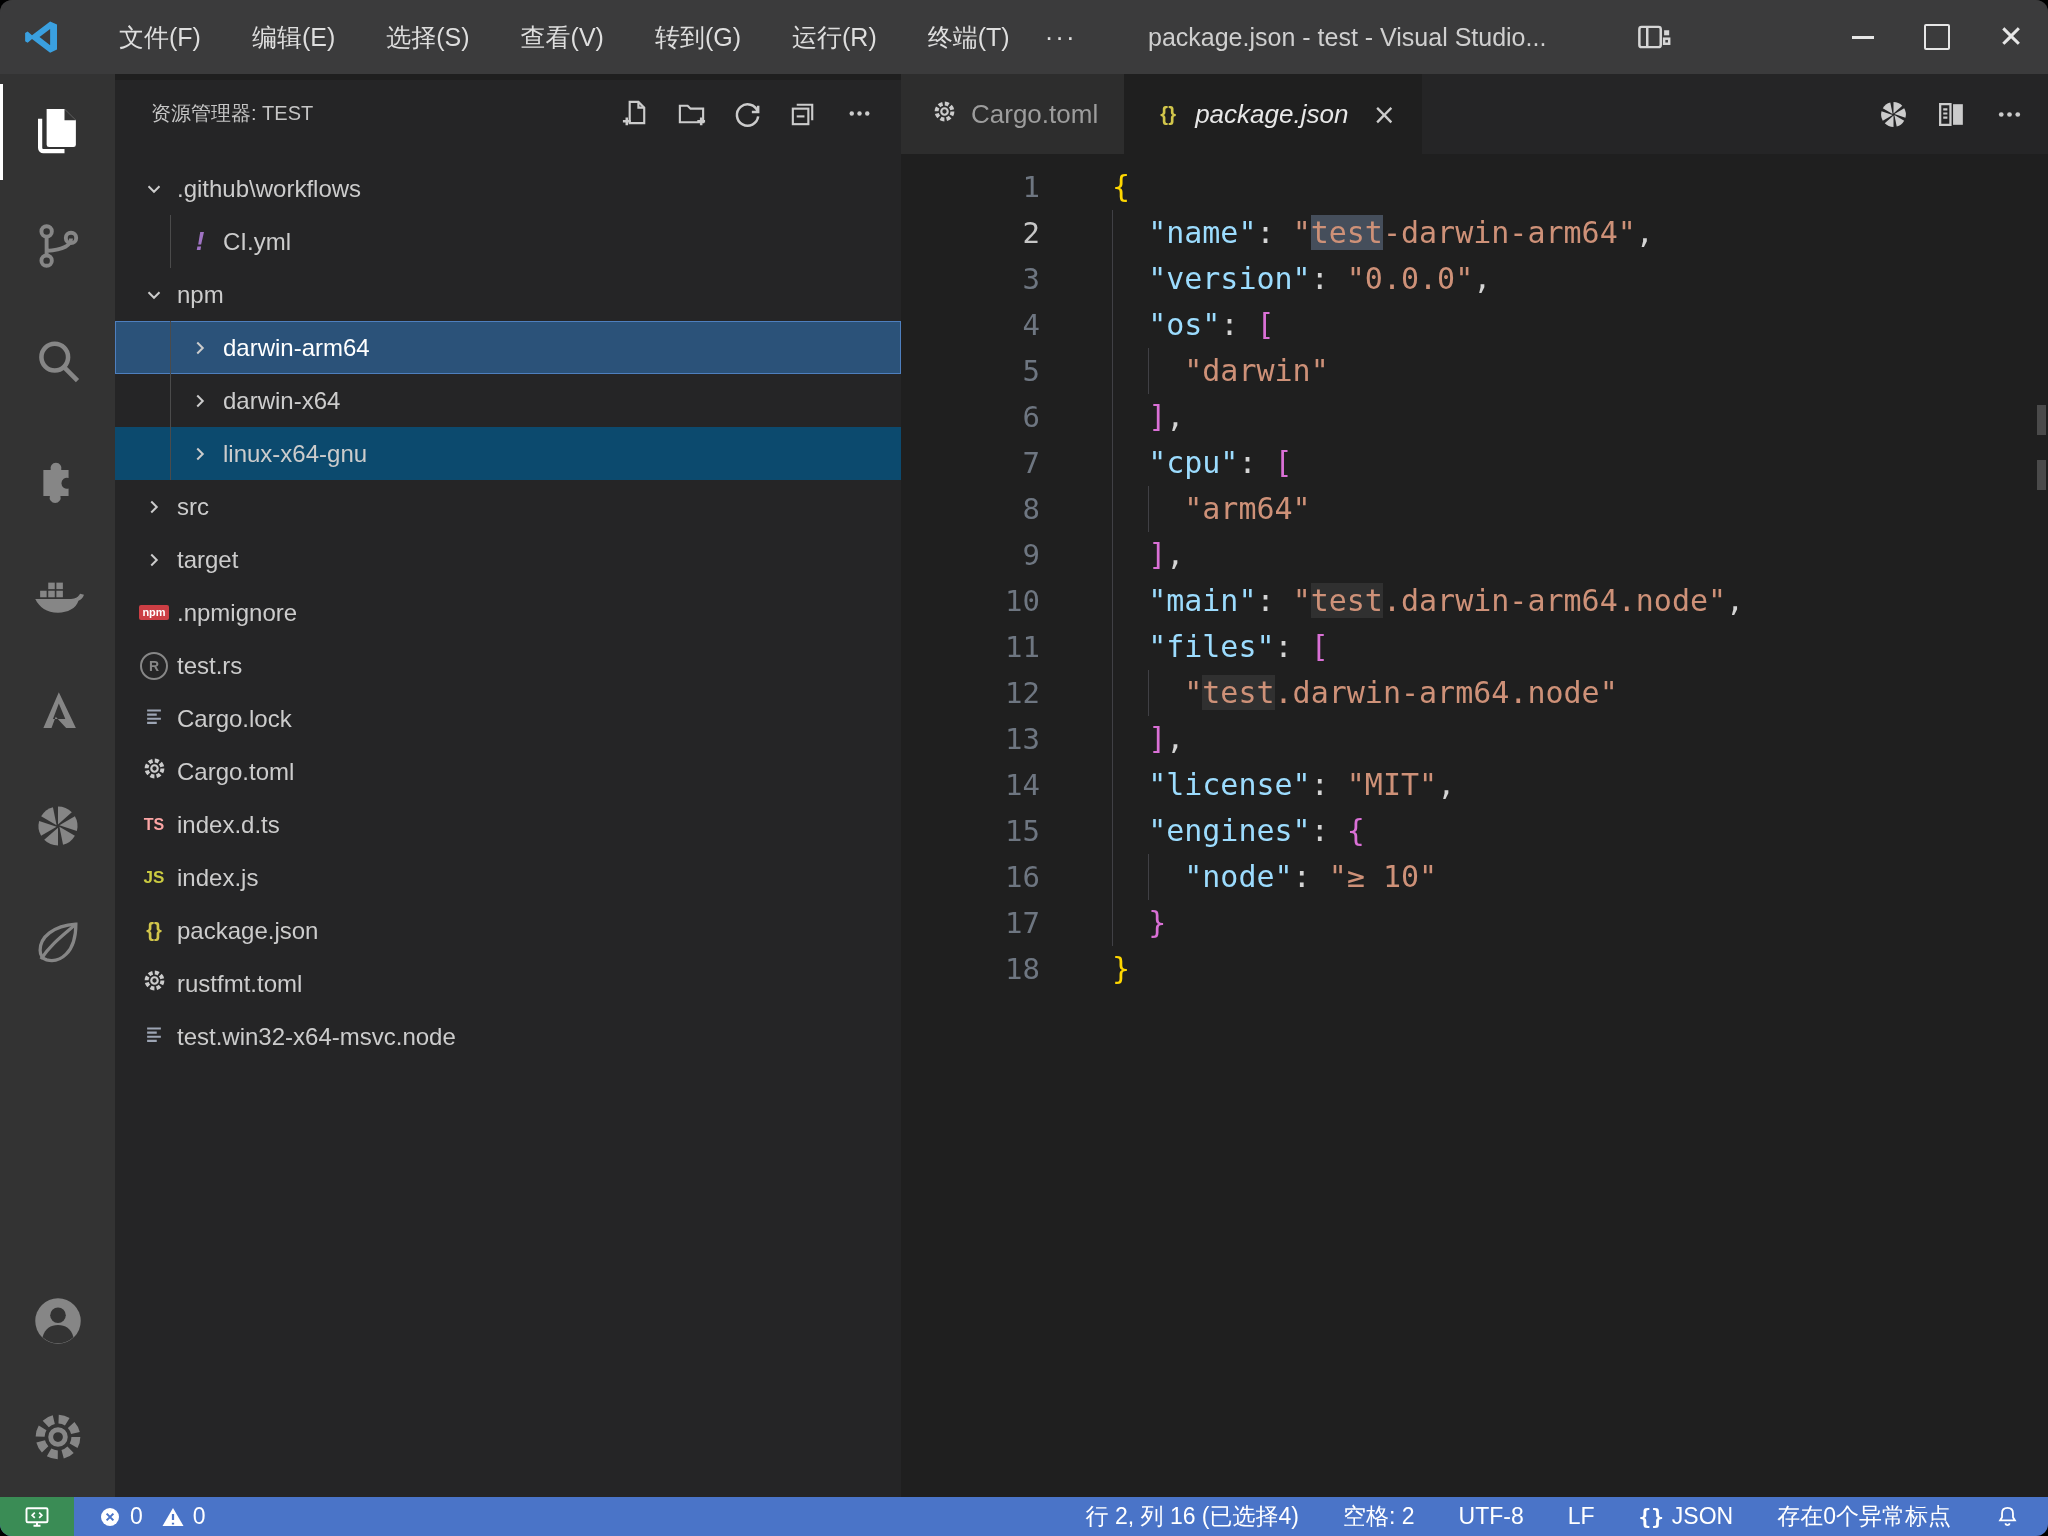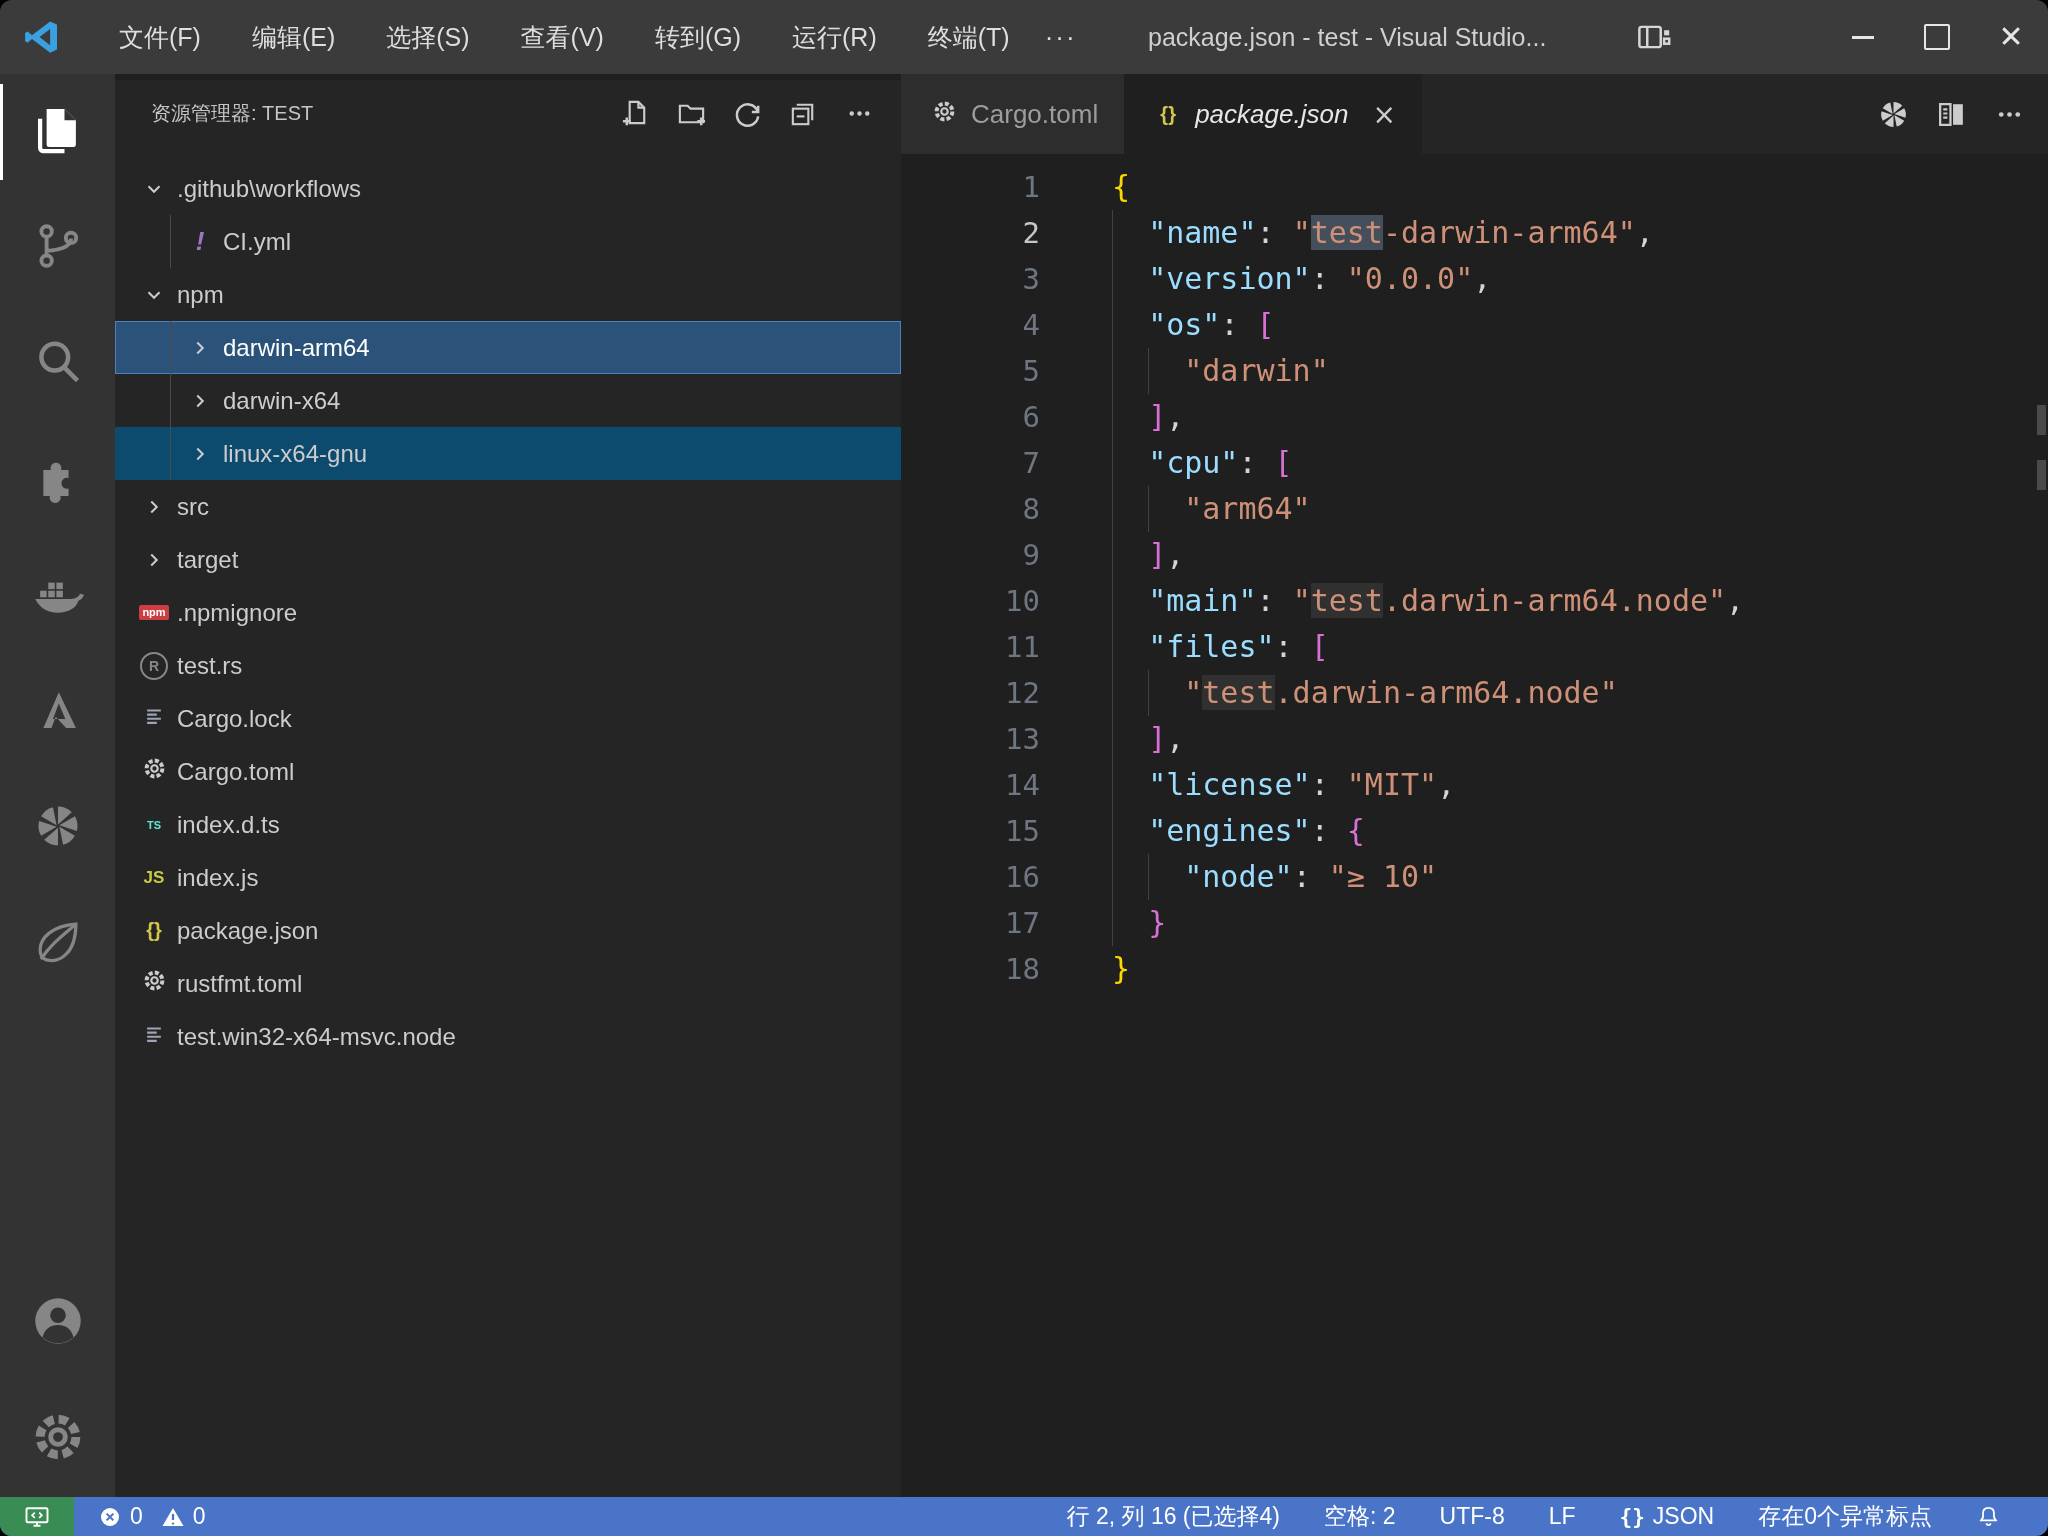--- a/index.html
+++ b/index.html
@@ -42,21 +42,21 @@
   .trow.selected{background:#2b5279;outline:1.5px solid #4e7fbe;outline-offset:-1.5px;color:#ffffff;}
   .t-guide{position:absolute;left:55px;top:0;bottom:0;border-left:1px solid #4b4b4b;}
   .t-ind0{width:20px;flex:0 0 auto;}
   .t-ind1{width:66px;flex:0 0 auto;}
   .t-ico{width:38px;height:53px;flex:0 0 auto;display:flex;align-items:center;justify-content:center;}
   .t-ico svg{width:22px;height:22px;color:#cccccc;}
   .t-label{margin-left:4px;white-space:nowrap;}
   .fi-yaml{color:#a074c4;font-weight:bold;font-size:26px;font-style:italic;}
   .fi-npm{background:#cc3e44;color:#fff;font-size:11px;font-weight:bold;padding:2px 3px;border-radius:2px;line-height:11px;}
   .fi-rust{width:24px;height:24px;border:2px solid #878787;border-radius:50%;color:#878787;font-size:14px;font-weight:bold;display:flex;align-items:center;justify-content:center;}
-  .fi-ts{color:#5eead4;font-weight:bold;font-size:11px;}
+  .fi-ts{color:#fca5a5;font-weight:bold;font-size:16px;}
   .fi-js{color:#cbcb41;font-weight:bold;font-size:17px;}
   .fi-braces{color:#d2c64b;font-weight:bold;font-size:20px;}
   .fi-lines svg{width:22px;height:22px;color:#9da5b4;}
   .fi-gear{color:#6d8086;}
   .fi-gear svg{width:23px;height:23px;}
 
   
   .editor{position:absolute;left:901px;top:74px;right:0;bottom:39px;background:#1f1f1f;}
   .tabbar{position:absolute;left:0;top:0;right:0;height:80px;background:#252526;display:flex;}
   .tab{height:80px;display:flex;align-items:center;padding:0 26px;font-size:26px;box-sizing:border-box;}
@@ -81,21 +81,21 @@
   .sel{background:rgba(115,135,165,0.45);}
   .wh{background:rgba(255,255,255,0.08);}
   .ruler-mark{position:absolute;right:2px;width:9px;background:#5a5a5a;opacity:.75;}
 
   
   .statusbar{position:absolute;left:0;right:0;bottom:0;height:39px;background:#4a74c8;color:#ffffff;display:flex;align-items:center;font-size:23px;}
   .sb-remote{width:74px;height:39px;background:#3a8c55;display:flex;align-items:center;justify-content:center;flex:0 0 auto;}
   .sb-remote svg{width:28px;height:28px;color:#fff;}
   .sb-left{display:flex;align-items:center;margin-left:24px;gap:8px;}
   .sb-left svg{width:24px;height:24px;}
-  .sb-right{margin-left:auto;display:flex;align-items:center;gap:44px;padding-right:39px;justify-content:center;}
+  .sb-right{margin-left:auto;display:flex;align-items:center;gap:44px;padding-right:20px;justify-content:center;}
   .sb-item{display:flex;align-items:center;gap:8px;white-space:nowrap;}
   .sb-item svg{width:25px;height:25px;}
   .sb-braces{font-size:21px;font-weight:bold;font-family:"DejaVu Sans Mono",monospace;}
 </style>
 </head>
 <body>
 
 <div class="screen">
   <div class="window">
 

